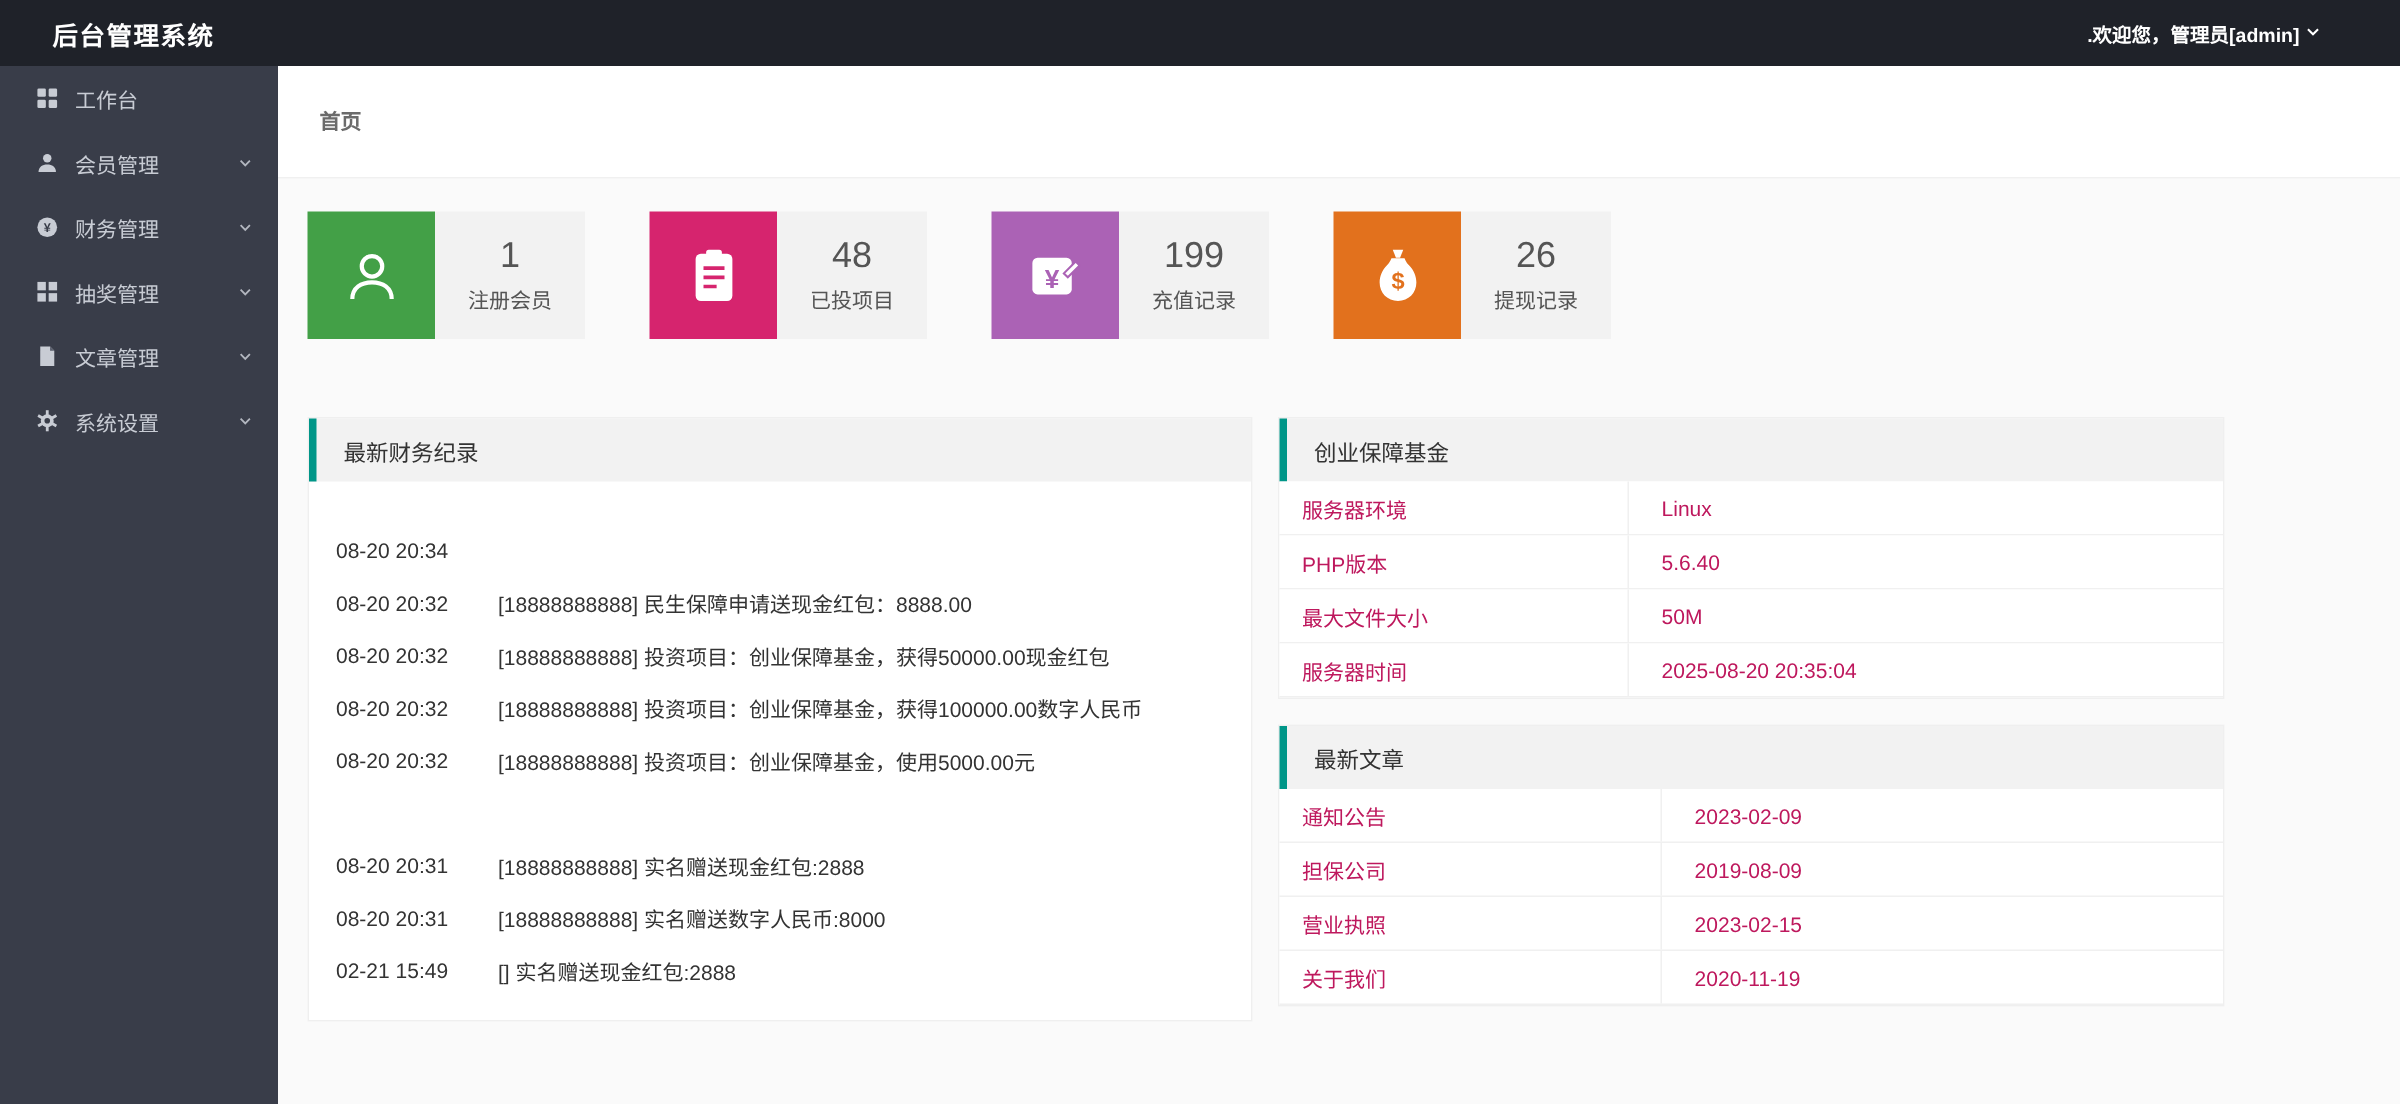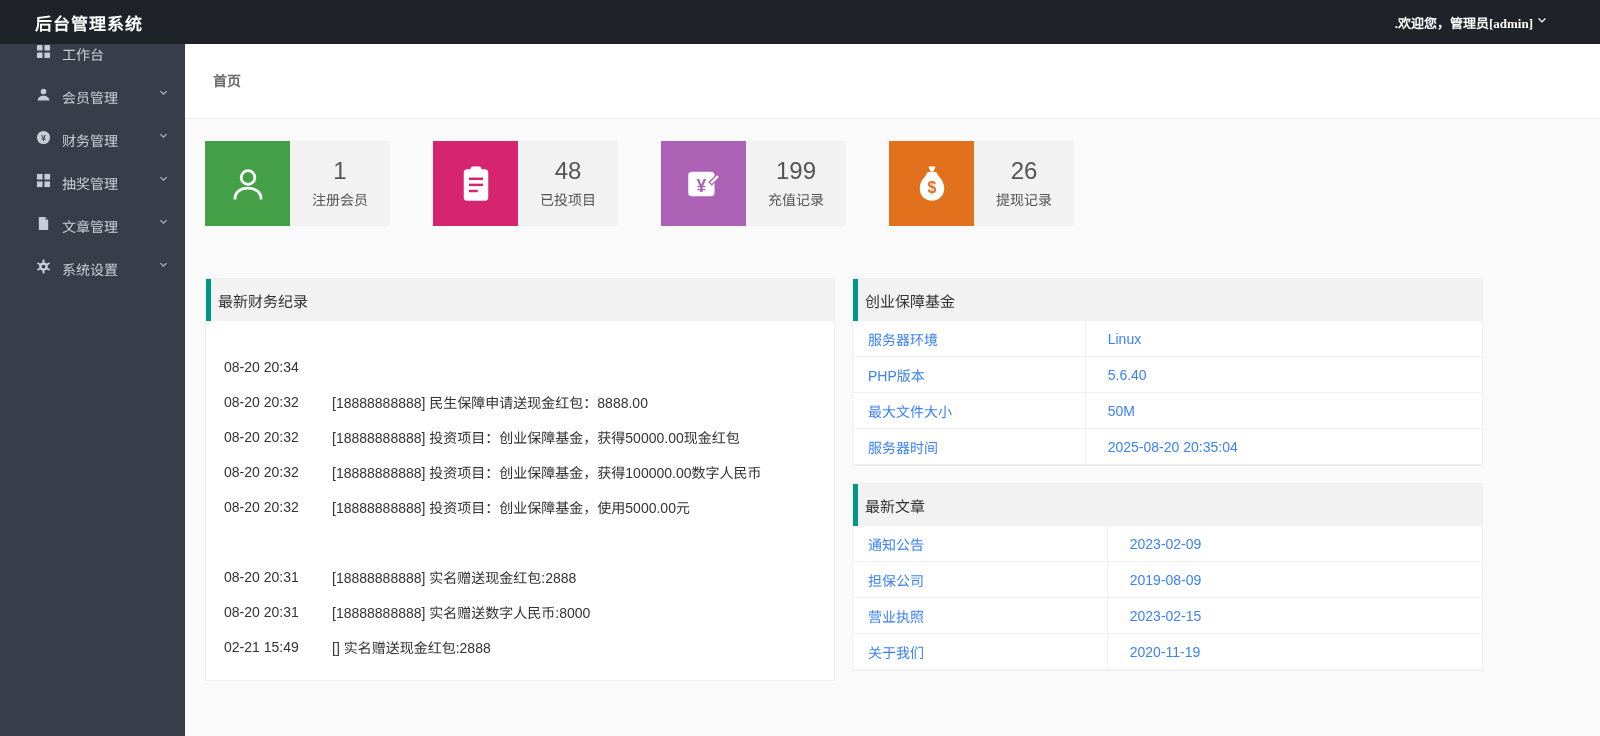--- a/index.html
+++ b/index.html
@@ -11,33 +11,33 @@
   html,body{margin:0;padding:0;}
   body{
     width:1600px;height:736px;overflow:hidden;
     font-family:"Liberation Sans","DejaVu Sans",sans-serif;
     background:#fafafa;color:#333;
   }
   
   .topbar{
     position:fixed;top:0;left:0;right:0;height:44px;z-index:20;
     background:var(--topbar-bg);color:#fff;
-    display:flex;align-items:center;justify-content:space-between;font-family:Liberation Serif, serif;
+    display:flex;align-items:center;justify-content:space-between;
   }
   .app-title{padding-left:35px;font-size:17px;font-weight:bold;letter-spacing:1px;}
   .user-menu{padding-right:52px;font-size:13px;display:flex;align-items:center;gap:3px;cursor:pointer;font-weight:bold;}
   .user-menu svg{width:12px;height:12px;}
   
   .sidebar{
     position:fixed;top:44px;left:0;bottom:0;width:185px;
     background:var(--sidebar-bg);z-index:10;
   }
   .side-item{
-    height:43px;display:flex;
-    padding:0 16px 0 36px;color:#c8ccd4;font-size:14px;cursor:pointer;
+    height:43px;display:flex;align-items:center;
+    padding:0 16px 0 24px;color:#c8ccd4;font-size:14px;cursor:pointer;
   }
   .s-icon{width:15px;height:15px;margin-right:11px;display:inline-flex;flex-shrink:0;}
   .s-icon svg{width:15px;height:15px;}
   .s-label{flex:1;}
   .chev{width:11px;height:11px;opacity:.85;}
   
   .main{margin-left:185px;padding-top:44px;min-height:736px;background:#fafafa;}
   .breadcrumb{
     background:#fff;border-bottom:1px solid #f0f0f0;
     padding:26px 0 28px 28px;font-size:14px;color:#6b6b6b;
@@ -49,30 +49,30 @@
   .stat-icon{width:85px;height:85px;display:flex;align-items:center;justify-content:center;flex-shrink:0;}
   .stat-icon svg{width:42px;height:42px;}
   .stat-info{flex:1;background:#f2f2f2;display:flex;flex-direction:column;align-items:center;justify-content:center;}
   .stat-value{font-size:24px;color:#555;line-height:1.1;}
   .stat-label{font-size:14px;color:#555;margin-top:5px;}
   
   .panels{display:flex;gap:17px;padding:52px 0 30px 20px;align-items:flex-start;}
   .panel{background:#fff;border:1px solid #efefef;}
   .panel-header{
     height:42px;background:#f2f2f2;border-left:5px solid var(--accent);
-    display:flex;align-items:center;padding-left:7px;
+    display:flex;align-items:center;padding-left:18px;
     font-size:15px;color:#333;
   }
   .finance-panel{width:630px;}
   .finance-body{padding:28px 18px 16px;}
   .record{display:flex;height:35px;align-items:center;font-size:14px;color:#333;}
   .rec-time{width:90px;flex-shrink:0;}
   .rec-text{margin-left:18px;white-space:nowrap;}
   .right-col{display:flex;flex-direction:column;gap:17px;width:631px;}
-  .trow{display:flex;align-items:stretch;height:36px;border-bottom:1px solid #f0f0f0;font-size:14px;color:#3b82f6;background:#fff;}
+  .trow{display:flex;align-items:stretch;height:36px;border-bottom:1px solid #f0f0f0;font-size:14px;color:#be185d;background:#fff;}
   .tname{display:flex;align-items:center;padding-left:15px;border-right:1px solid #f0f0f0;}
   .tval{display:flex;align-items:center;padding-left:22px;}
   .system-table .tname{width:37%;}
   .articles-table .tname{width:40.5%;}
 </style>
 </head>
 <body>
 
 <header class="topbar">
   <div class="app-title">后台管理系统</div>

